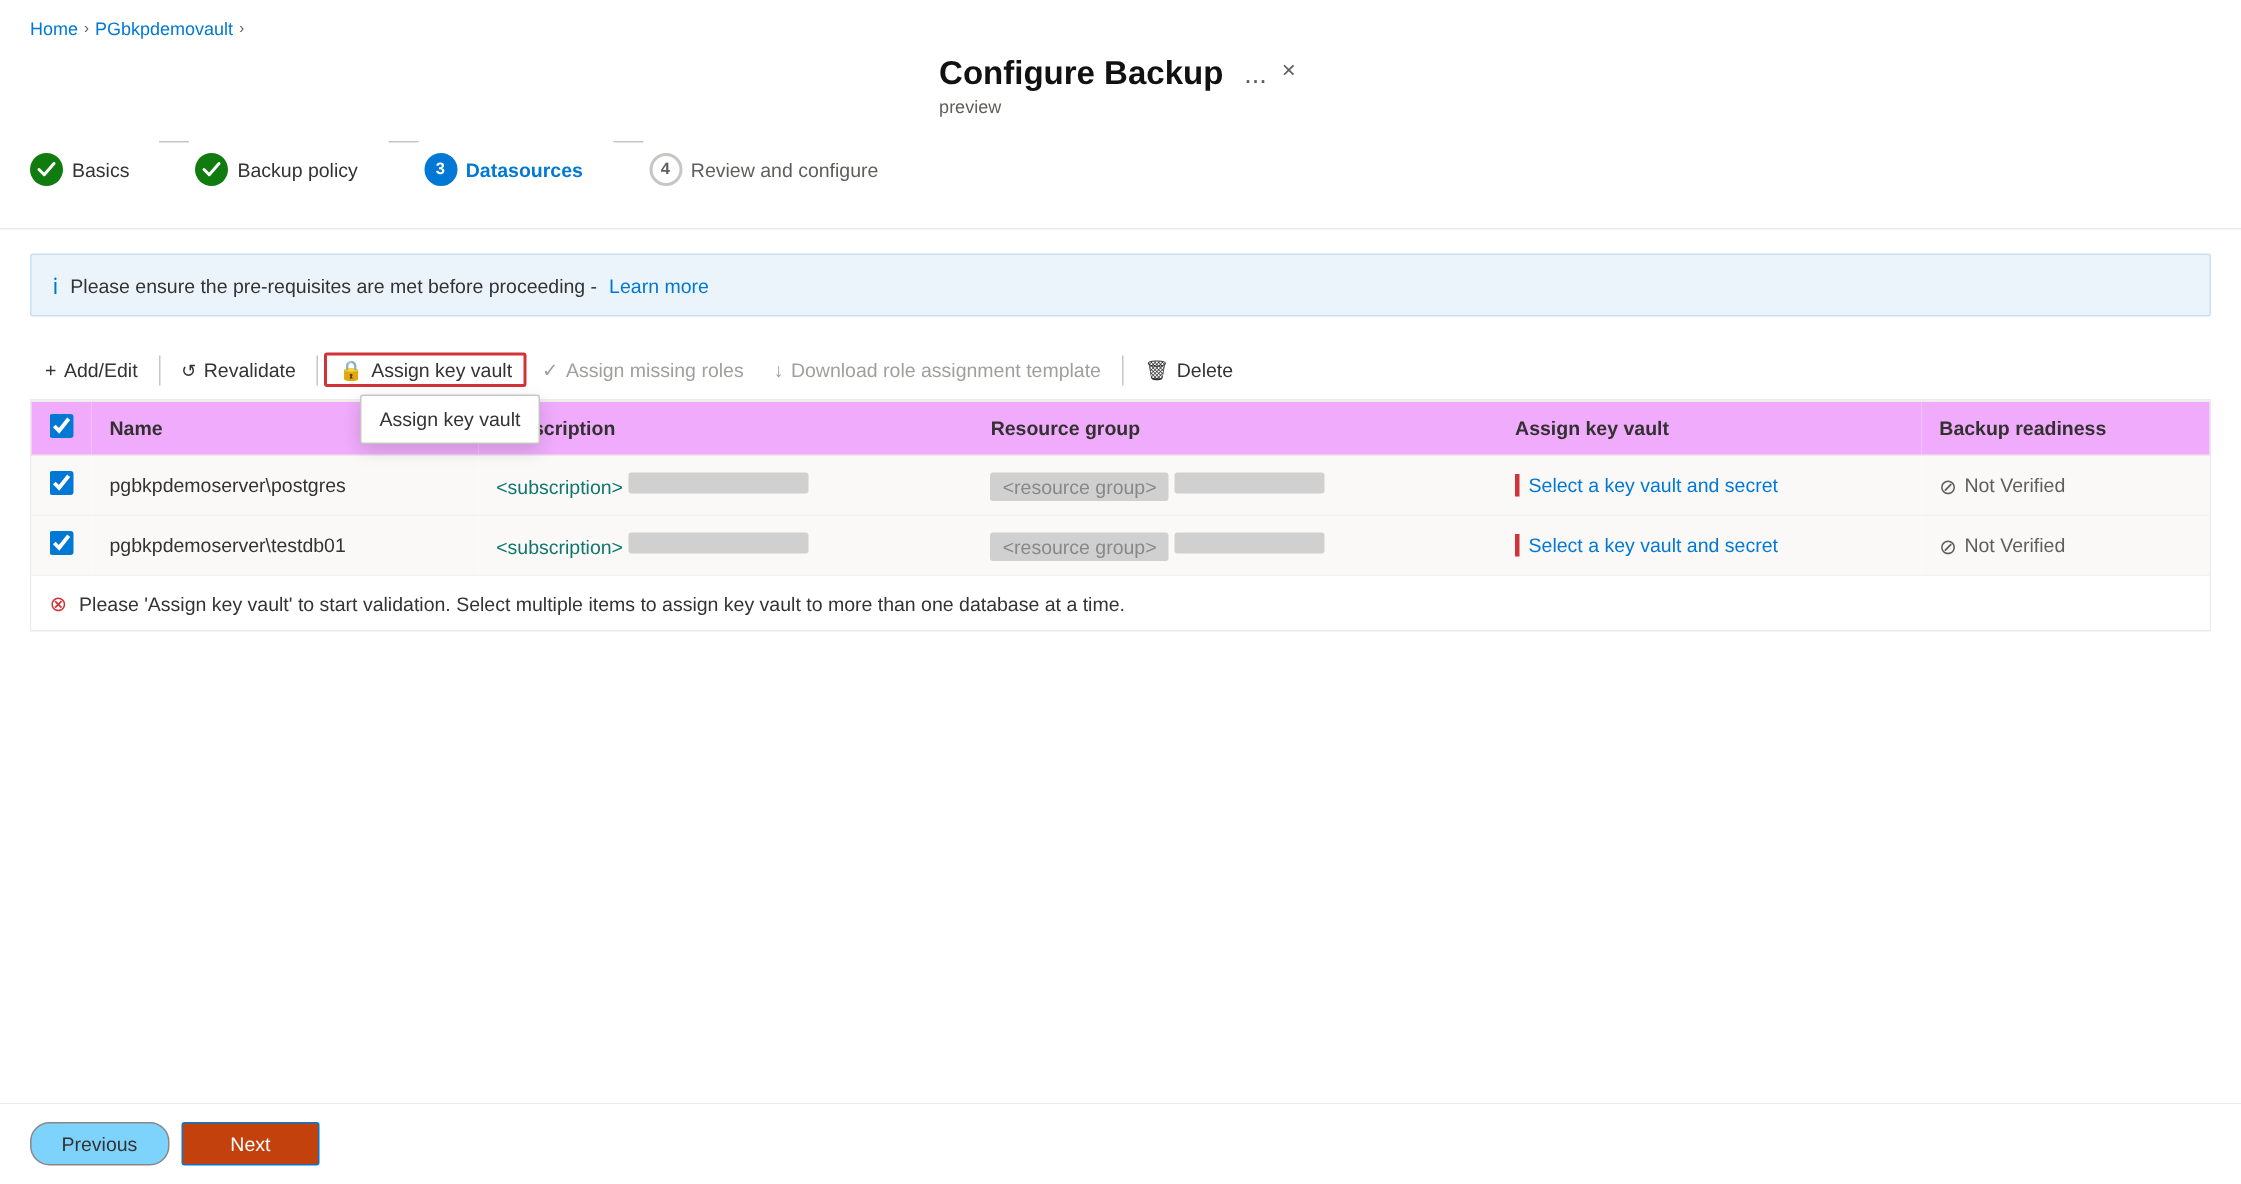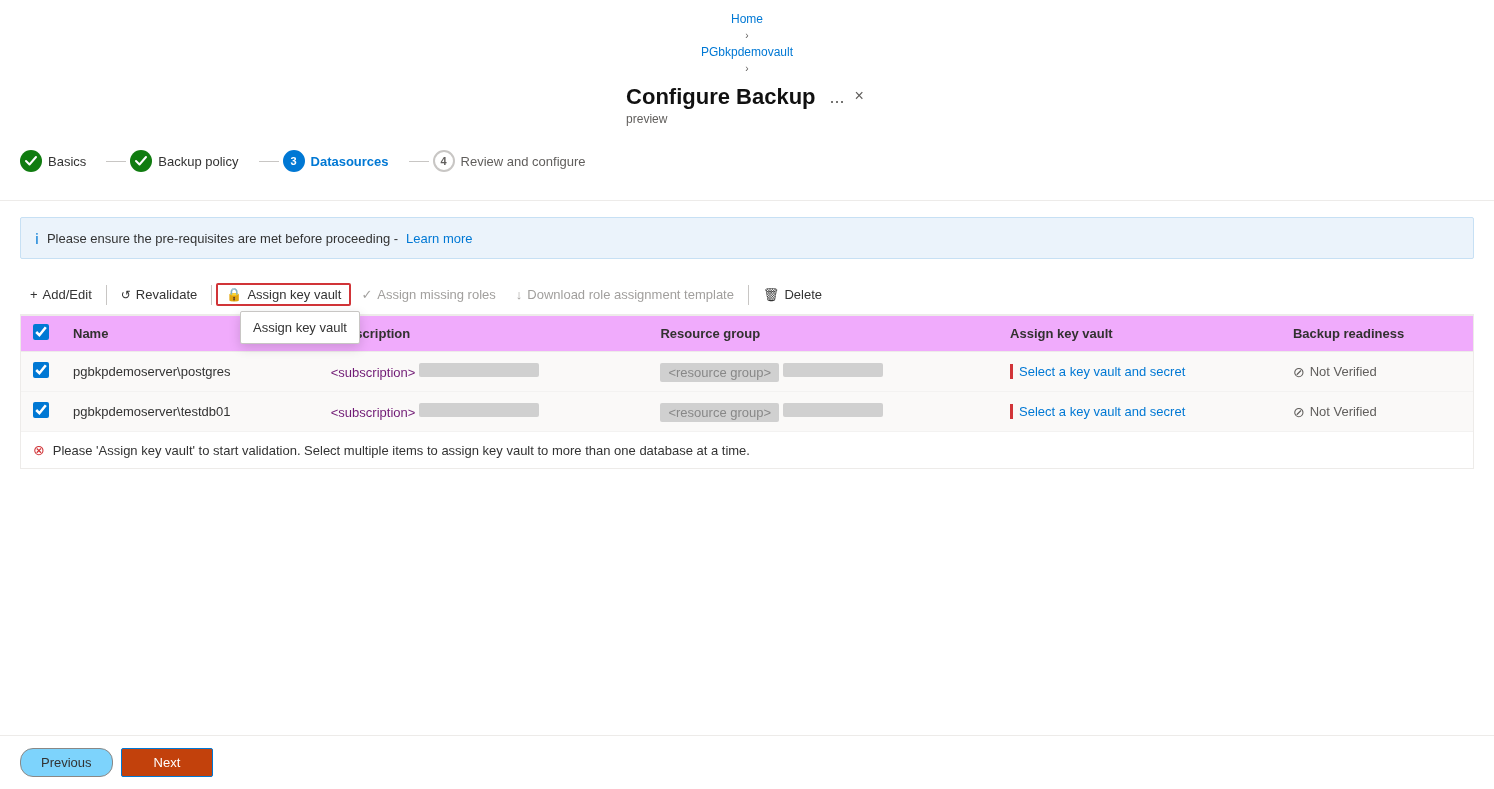--- a/index.html
+++ b/index.html
@@ -1,35 +1,35 @@
 <!DOCTYPE html>
 <html><head>
   <meta charset="utf-8">
   <style>
     * { box-sizing: border-box; margin: 0; padding: 0; }
     body { font-family: 'Segoe UI', Arial, sans-serif; font-size: 13px; color: #333; background: #fff; }
 
     .page-container { width: 1494px; min-height: 789px; display: flex; flex-direction: column; position: relative; }
 
     
-    .breadcrumb { padding: 12px 20px 6px 20px; font-size: 12px; color: #0078d4; display: flex; align-items: center; gap: 4px; flex-direction: column; }
+    .breadcrumb { padding: 12px 20px 6px 20px; font-size: 12px; color: #0078d4; display: flex; align-items: center; gap: 4px; }
     .breadcrumb span { color: #605e5c; }
     .breadcrumb a { color: #0078d4; text-decoration: none; cursor: pointer; }
     .chevron { color: #605e5c; font-size: 10px; }
 
     
     .header { padding: 4px 20px 16px 20px; display: flex; align-items: flex-start; justify-content: center; }
     .header-left { display: flex; flex-direction: column; }
     .header-title { font-size: 22px; font-weight: 600; color: #111; display: flex; align-items: center; gap: 8px; }
     .header-subtitle { font-size: 12px; color: #605e5c; margin-top: 2px; }
     .ellipsis-btn { background: none; border: none; cursor: pointer; font-size: 18px; color: #605e5c; padding: 2px 6px; }
     .close-btn { background: none; border: none; cursor: pointer; font-size: 16px; color: #605e5c; padding: 4px; line-height: 1; }
 
     
-    .steps-bar { padding: 0 20px 20px 20px; display: flex; align-items: center; gap: 0; border-bottom: 1px solid #edebe9; }
+    .steps-bar { padding: 0 20px 20px 20px; display: flex; align-items: flex-start; gap: 0; border-bottom: 1px solid #edebe9; }
     .step { display: flex; align-items: center; gap: 6px; padding: 8px 16px 8px 0; position: relative; }
     .step-circle { width: 22px; height: 22px; border-radius: 50%; display: flex; align-items: center; justify-content: center; font-size: 11px; font-weight: 600; flex-shrink: 0; }
     .step-circle.done { background: #107c10; color: #fff; }
     .step-circle.active { background: #0078d4; color: #fff; border: 2px solid #0078d4; }
     .step-circle.inactive { background: #fff; color: #605e5c; border: 2px solid #c8c6c4; }
     .step-label { font-size: 13px; }
     .step-label.active { font-weight: 600; color: #0078d4; }
     .step-label.inactive { color: #605e5c; }
     .step-divider { width: 20px; height: 1px; background: #c8c6c4; margin: 0 4px; }
 
@@ -56,21 +56,21 @@
     tbody tr { border-bottom: 1px solid #f3f2f1; background: #faf9f8; }
     tbody tr:last-child { border-bottom: none; }
     td { padding: 10px 12px; font-size: 13px; vertical-align: middle; }
     .checkbox-cell { width: 36px; }
     .checkbox { width: 16px; height: 16px; accent-color: #0078d4; cursor: pointer; }
     .key-vault-link { color: #0078d4; text-decoration: none; cursor: pointer; border-left: 3px solid #d13438; padding-left: 6px; }
     .not-verified { color: #605e5c; display: flex; align-items: center; gap: 5px; }
     .question-icon { color: #605e5c; font-size: 14px; }
     .subscription-blur { background: #d0d0d0; width: 120px; height: 14px; border-radius: 2px; display: inline-block; }
     .resource-group-blur { background: #d0d0d0; width: 100px; height: 14px; border-radius: 2px; display: inline-block; }
-    .subscription-text { color: #701a75; }
+    .subscription-text { color: #0f766e; }
 
     
     .error-row td { padding: 10px 12px; background: #fff; }
     .error-message { display: flex; align-items: center; gap: 8px; font-size: 13px; color: #333; }
     .error-icon { color: #d13438; font-size: 14px; }
 
     
     .footer { position: fixed; bottom: 0; left: 0; width: 100%; background: #fff; border-top: 1px solid #edebe9; padding: 12px 20px; display: flex; gap: 8px; z-index: 200; }
     .btn-previous { background: #7dd3fc; border: 1px solid #8a8886; color: #333; padding: 6px 20px; cursor: pointer; font-size: 13px; border-radius: 13px; }
     .btn-next { background: #c2410c; border: 1px solid #0078d4; color: #fff; padding: 6px 32px; cursor: pointer; font-size: 13px; border-radius: 2px; }

